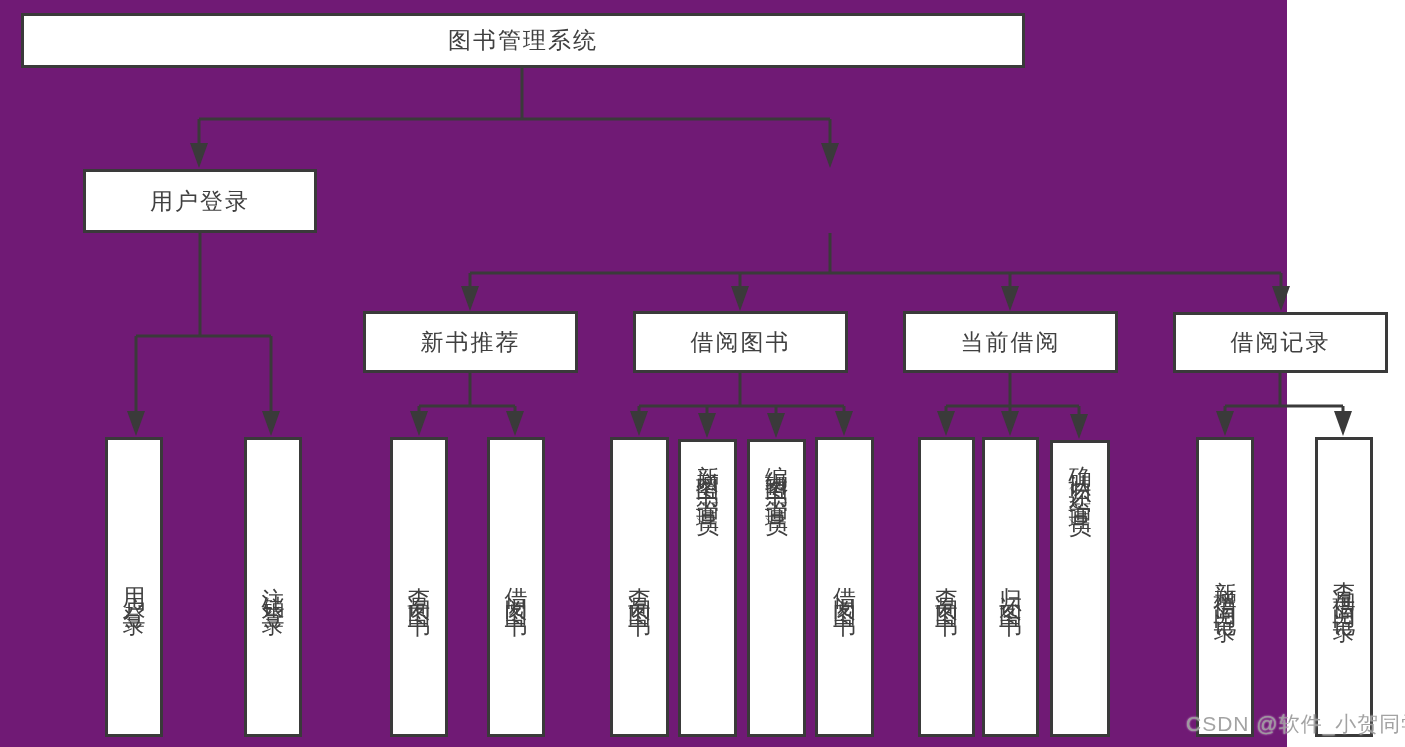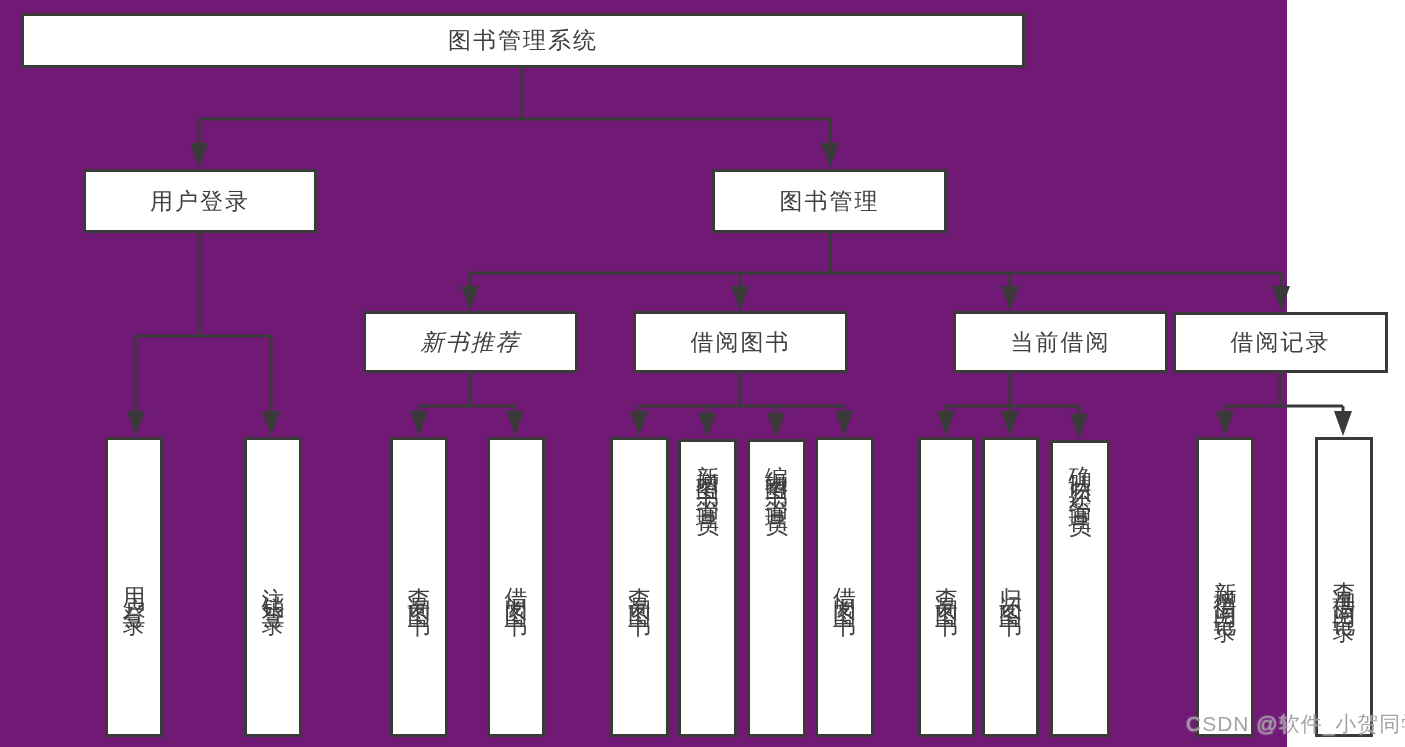--- a/index.html
+++ b/index.html
@@ -107,31 +107,28 @@
     </g>
   </svg>
 
   <div class="box" style="left:21px; top:13px; width:1004px; height:55px;">
     <span class="hlabel">图书管理系统</span>
   </div>
 
   <div class="box" style="left:83px; top:169px; width:234px; height:64px;">
     <span class="hlabel">用户登录</span>
   </div>
-  <div class="box" style="left:712px; top:169px; width:235px; height:64px;">
-    <span class="hlabel">图书管理</span>
-  </div>
 
-  <div class="box" style="left:363px; top:311px; width:215px; height:62px;font-style:italic;">
+  <div class="box" style="left:363px; top:311px; width:215px; height:62px;">
     <span class="hlabel">新书推荐</span>
   </div>
   <div class="box" style="left:633px; top:311px; width:215px; height:62px;">
     <span class="hlabel">借阅图书</span>
   </div>
-  <div class="box" style="left:953px; top:311px; width:215px; height:62px;">
+  <div class="box" style="left:903px; top:311px; width:215px; height:62px;">
     <span class="hlabel">当前借阅</span>
   </div>
   <div class="box" style="left:1173px; top:312px; width:215px; height:61px;">
     <span class="hlabel">借阅记录</span>
   </div>
 
   <div class="box vbox" style="left:105px; top:437px; width:58px; height:300px;">
     <span class="vtext">用户登录</span>
   </div>
   <div class="box vbox" style="left:244px; top:437px; width:58px; height:300px;">

